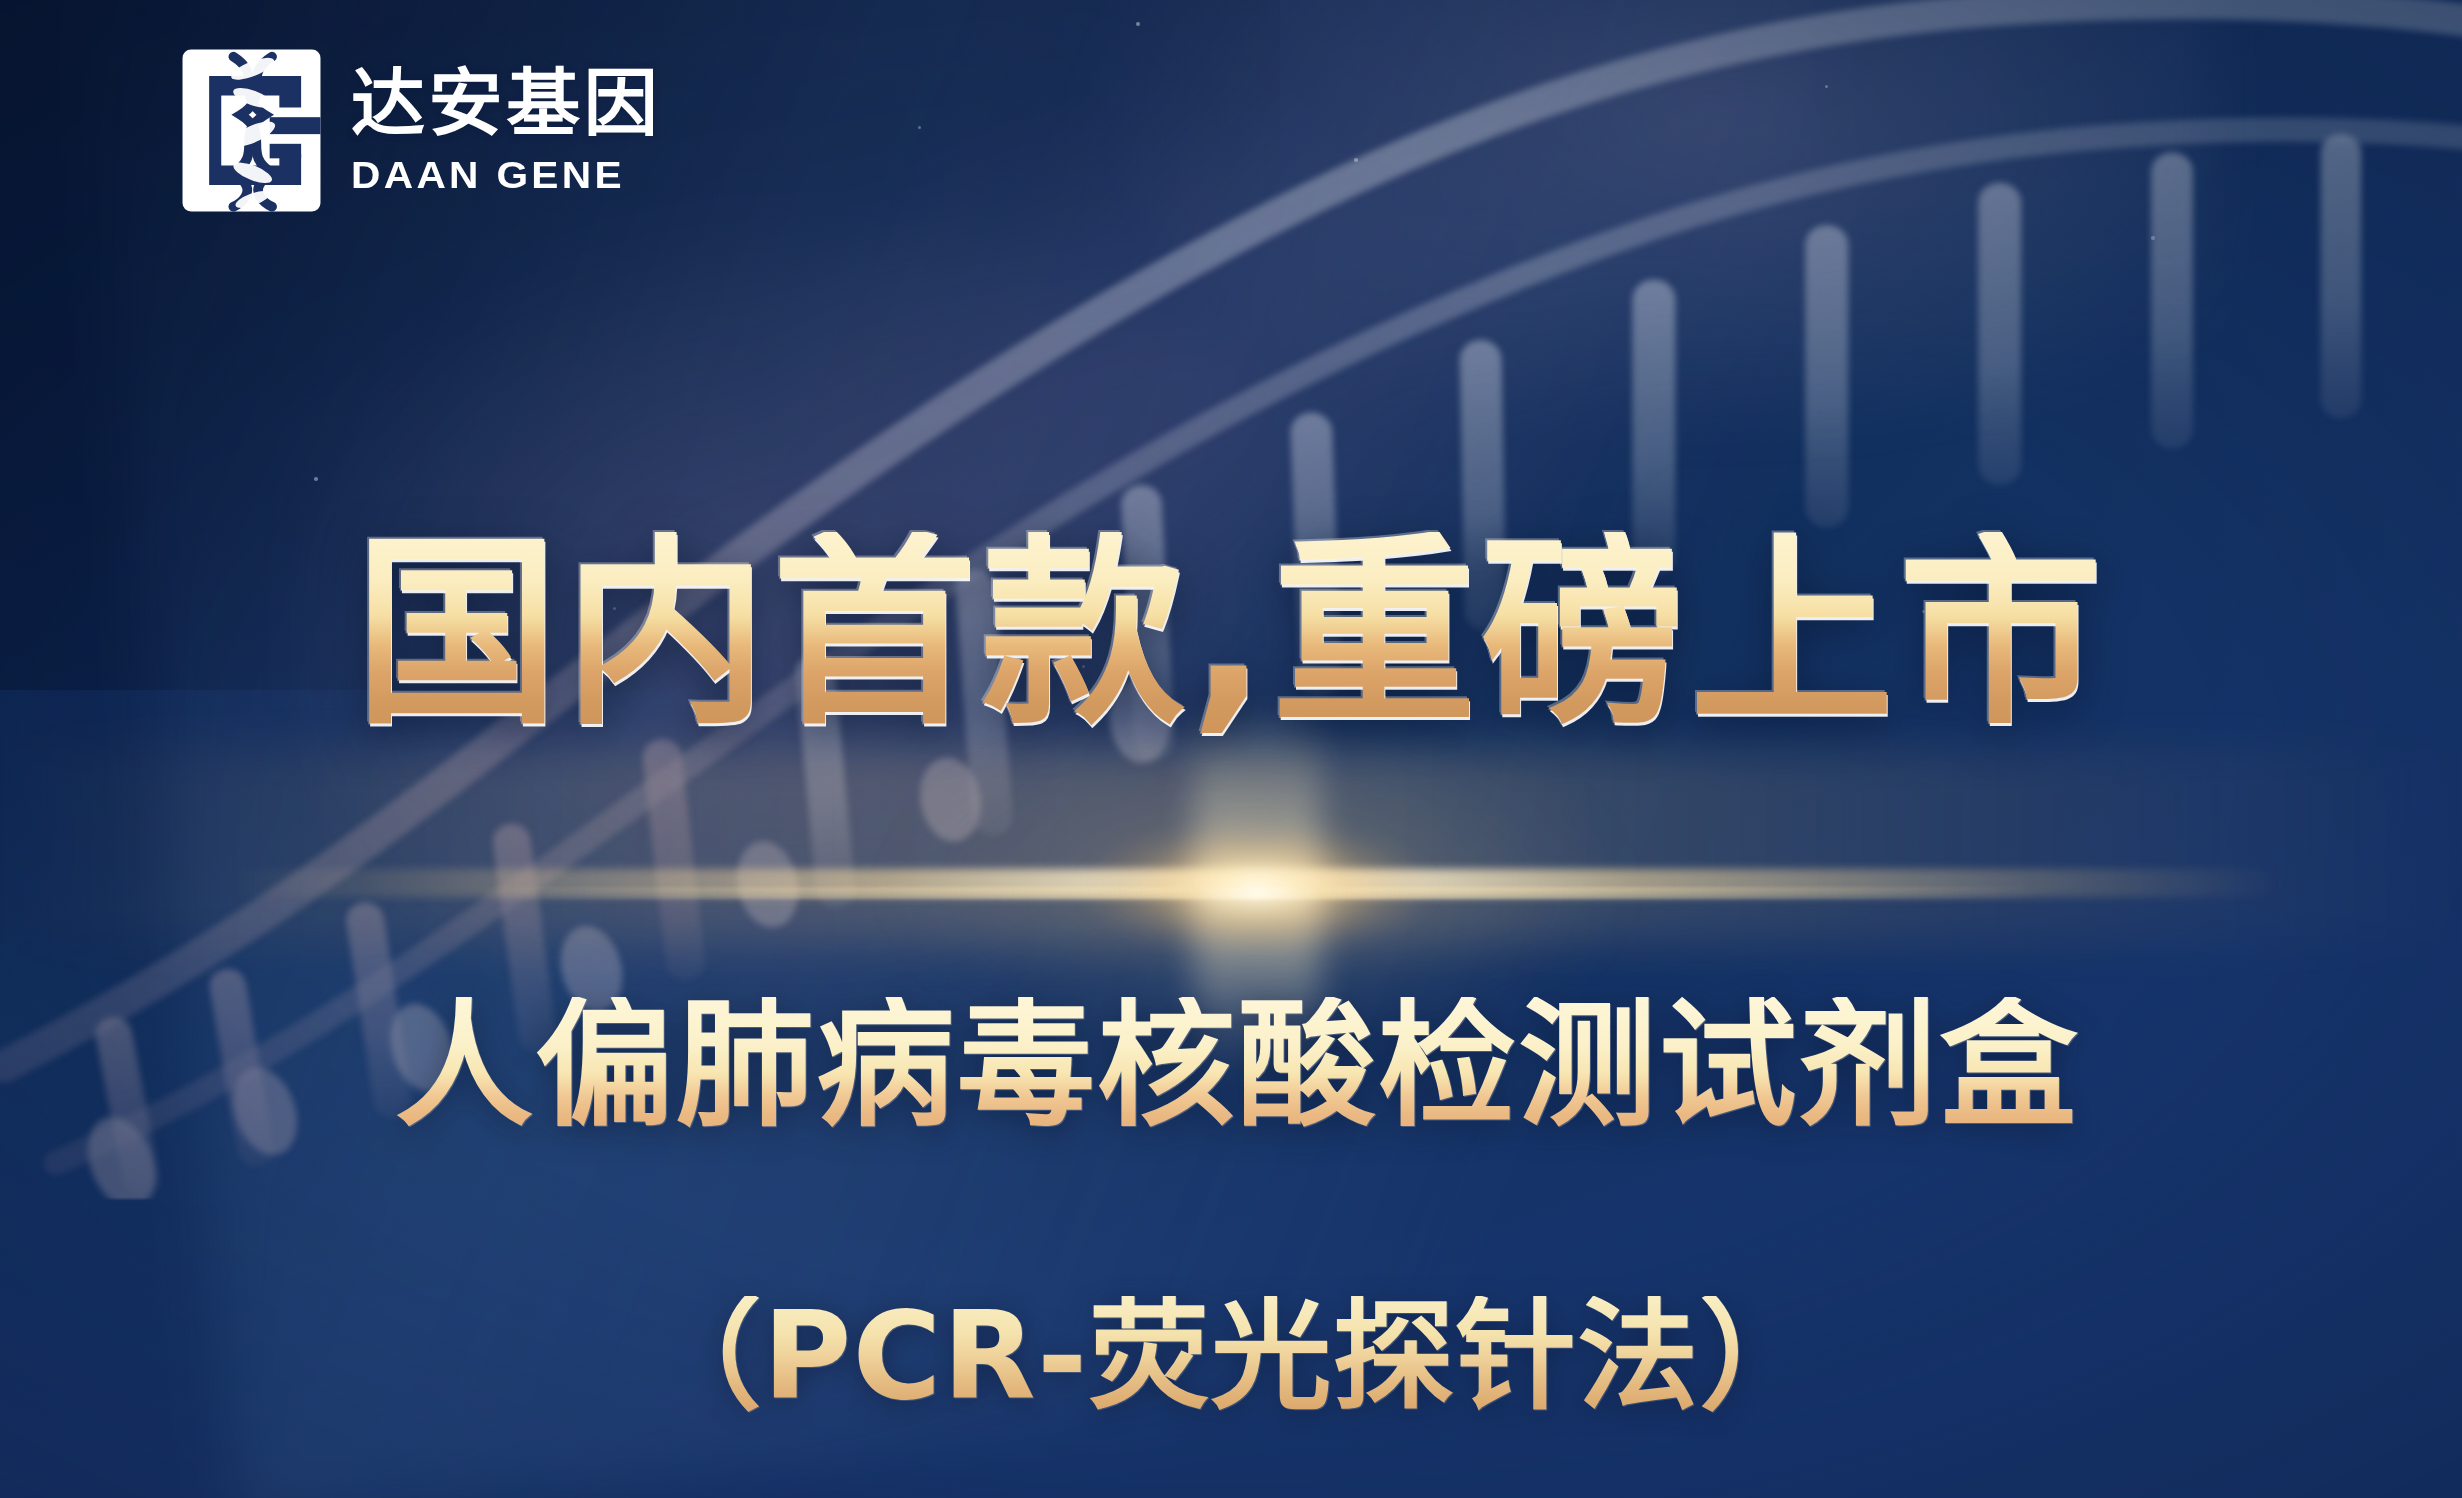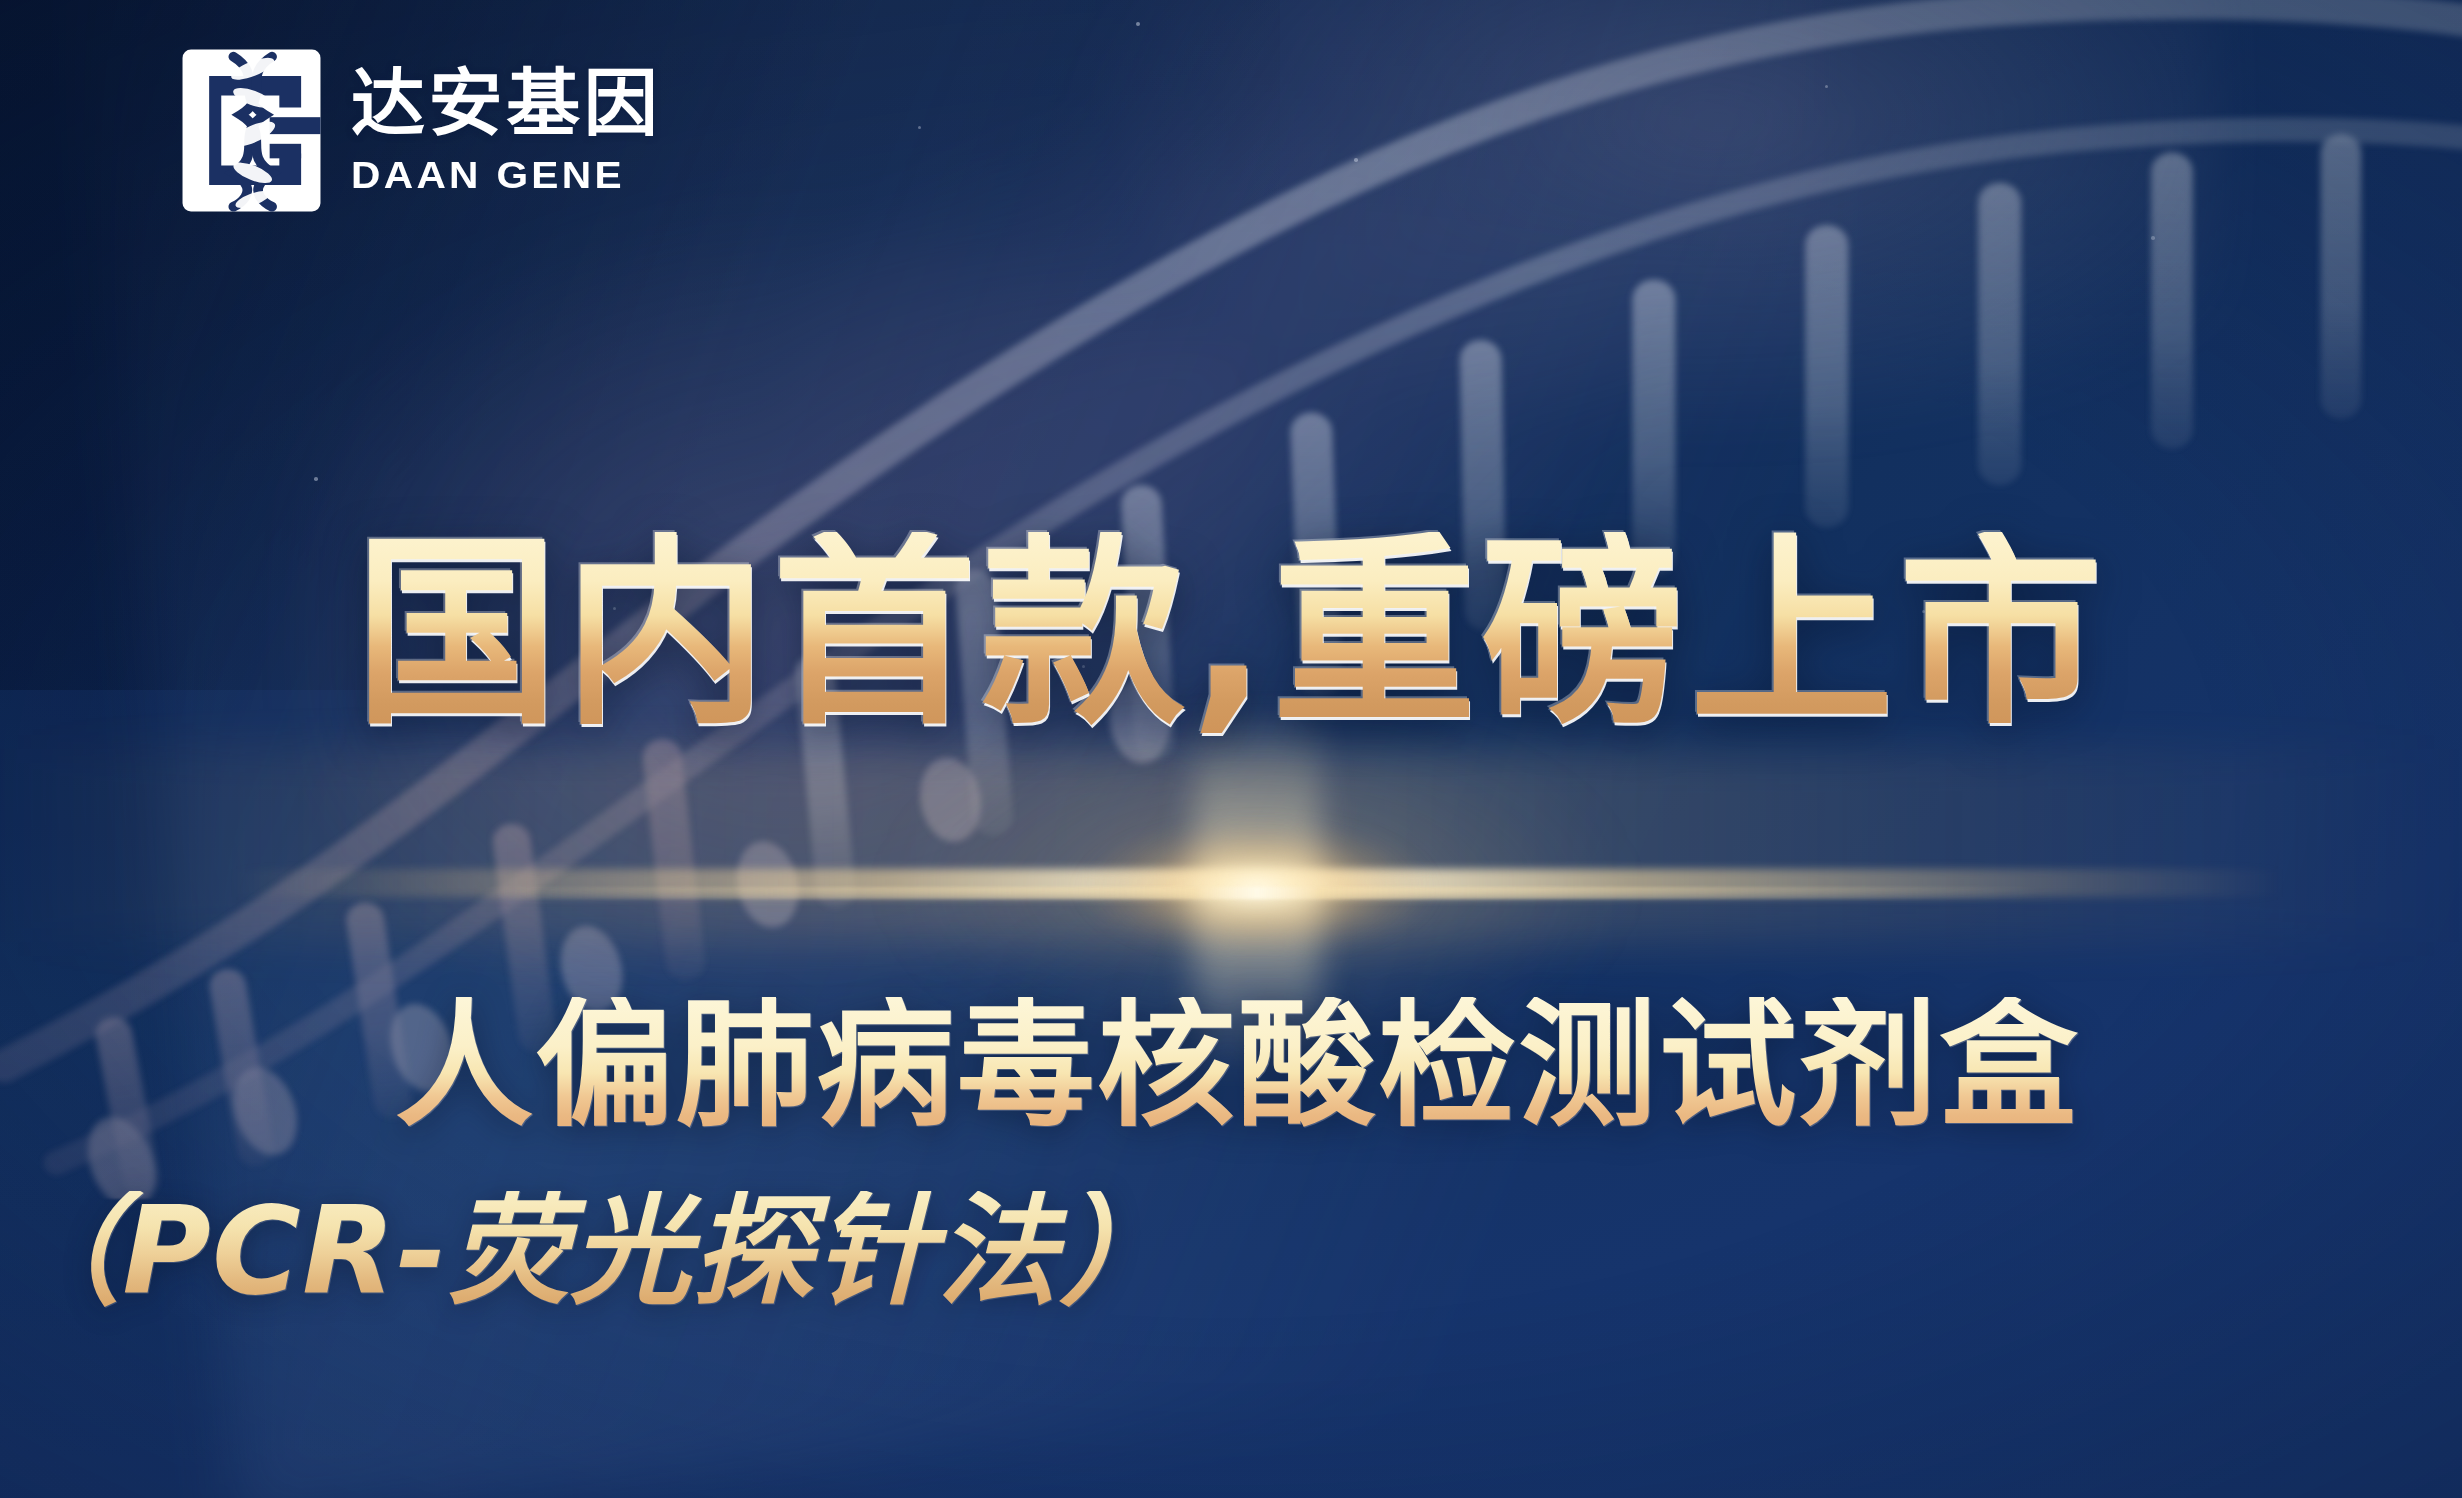--- a/index.html
+++ b/index.html
@@ -202,36 +202,35 @@
       #fdf6d8 0%, #fbf0c8 36%, #f8e6b2 55%,
       #f0c893 72%, #eab882 86%, #e7b079 100%);
     -webkit-background-clip:text; background-clip:text;
     -webkit-text-fill-color:transparent; color:transparent;
     filter:drop-shadow(1.2px 1.8px 0 rgba(120,132,158,.55))
            drop-shadow(0 6px 15.7px rgba(6,18,44,.48));
   }
 
   .tagline{
     position:absolute;
-    left:0; right:0; top:1191px;
-    text-align:left;
+    left:0; right:0; top:1296px;
+    text-align:center;
     font-size:121px;
     line-height:1;
     font-weight:700;
     letter-spacing:1.2px;
     font-family:"DejaVu Sans","Liberation Sans",sans-serif;
     white-space:nowrap;
     background:linear-gradient(180deg,
       #f9eec4 0%, #f5e3ae 30%, #eed098 52%,
       #e3b97f 74%, #ddac70 90%, #d9a567 100%);
     -webkit-background-clip:text; background-clip:text;
     -webkit-text-fill-color:transparent; color:transparent;
     filter:drop-shadow(1.2px 1.2px 0 rgba(120,132,158,.42))
            drop-shadow(0 4.8px 13.3px rgba(6,18,44,.42));
-    font-style:italic;
   }
 </style>
 </head>
 <body>
 
 <div id="stage">
 
   <div class="bg-base"></div>
   <div class="bg-topdark"></div>
   <div class="bg-sheen"></div>

